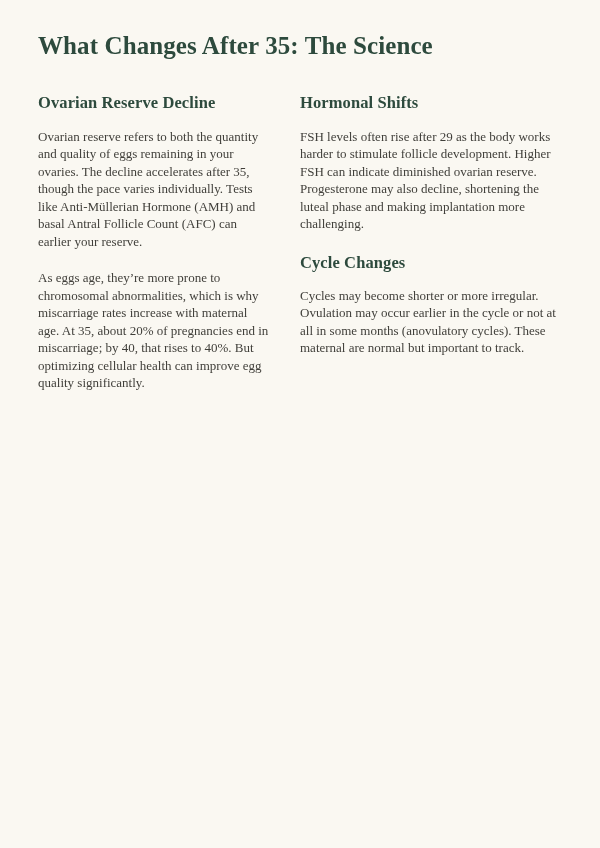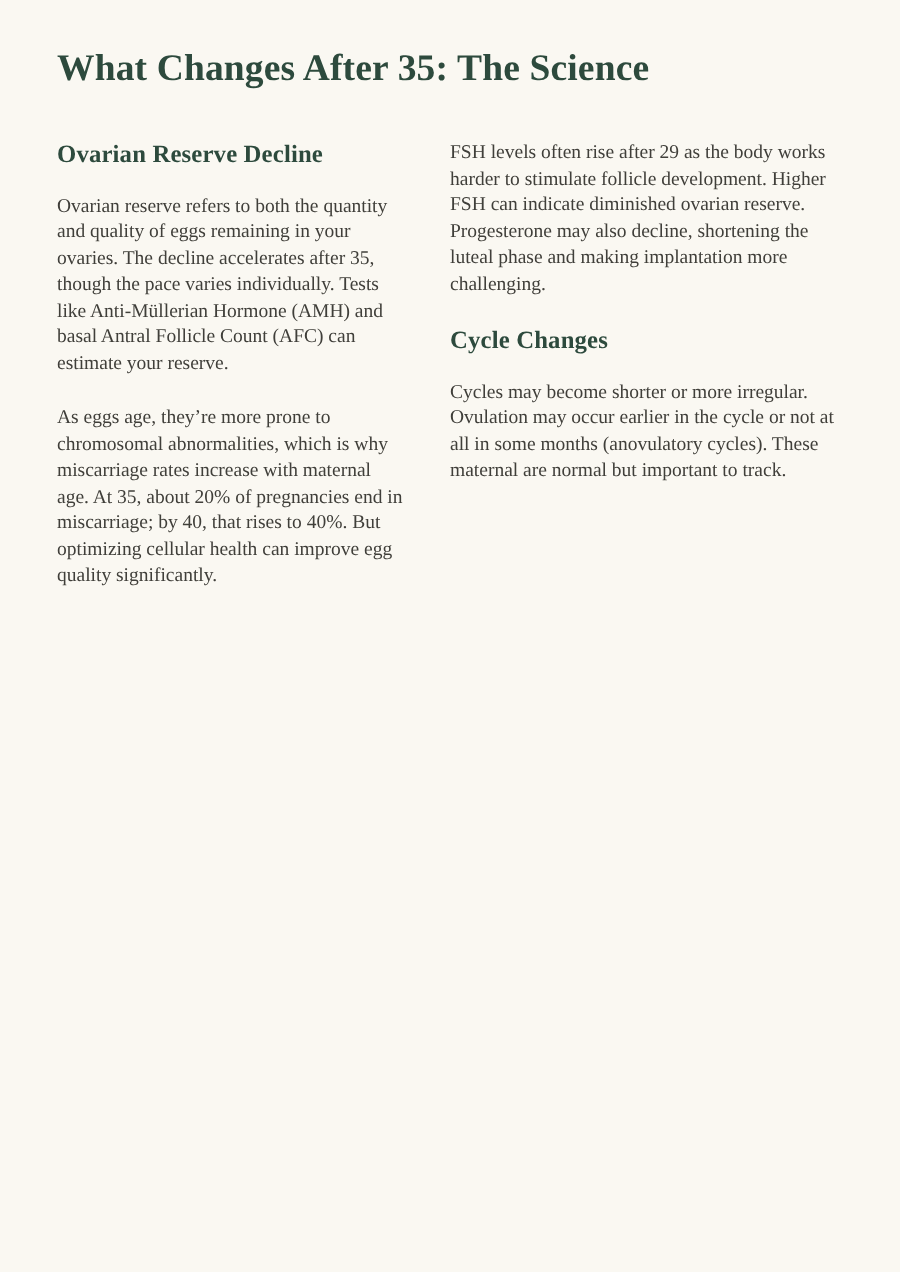--- a/index.html
+++ b/index.html
@@ -57,29 +57,30 @@
 
 <div class="page">
 
   <h1 class="page-title">What Changes After 35: The Science</h1>
 
   <div class="columns">
 
     <div class="column">
       <div class="section">
         <h2 class="section-heading">Ovarian Reserve Decline</h2>
-        <p class="section-body">Ovarian reserve refers to both the quantity and quality of eggs remaining in your ovaries. The decline accelerates after 35, though the pace varies individually. Tests like Anti-Müllerian Hormone (AMH) and basal Antral Follicle Count (AFC) can estimate your reserve.</p>
+        <p class="section-body">Ovarian reserve refers to both the quantity and quality of eggs remaining in your ovaries. The decline accelerates after 35, though the pace varies individually. Tests like Anti-Müllerian Hormone (AMH) and basal Antral Follicle Count (AFC) can earlier your reserve.</p>
       </div>
       <div class="section">
         <p class="section-body">As eggs age, they’re more prone to chromosomal abnormalities, which is why miscarriage rates increase with maternal age. At 35, about 20% of pregnancies end in miscarriage; by 40, that rises to 40%. But optimizing cellular health can improve egg quality significantly.</p>
       </div>
     </div>
 
     <div class="column">
       <div class="section">
+        <h2 class="section-heading">Hormonal Shifts</h2>
         <p class="section-body">FSH levels often rise after 29 as the body works harder to stimulate follicle development. Higher FSH can indicate diminished ovarian reserve. Progesterone may also decline, shortening the luteal phase and making implantation more challenging.</p>
       </div>
       <div class="section">
         <h2 class="section-heading">Cycle Changes</h2>
         <p class="section-body">Cycles may become shorter or more irregular. Ovulation may occur earlier in the cycle or not at all in some months (anovulatory cycles). These maternal are normal but important to track.</p>
       </div>
     </div>
 
   </div>
 </div>

